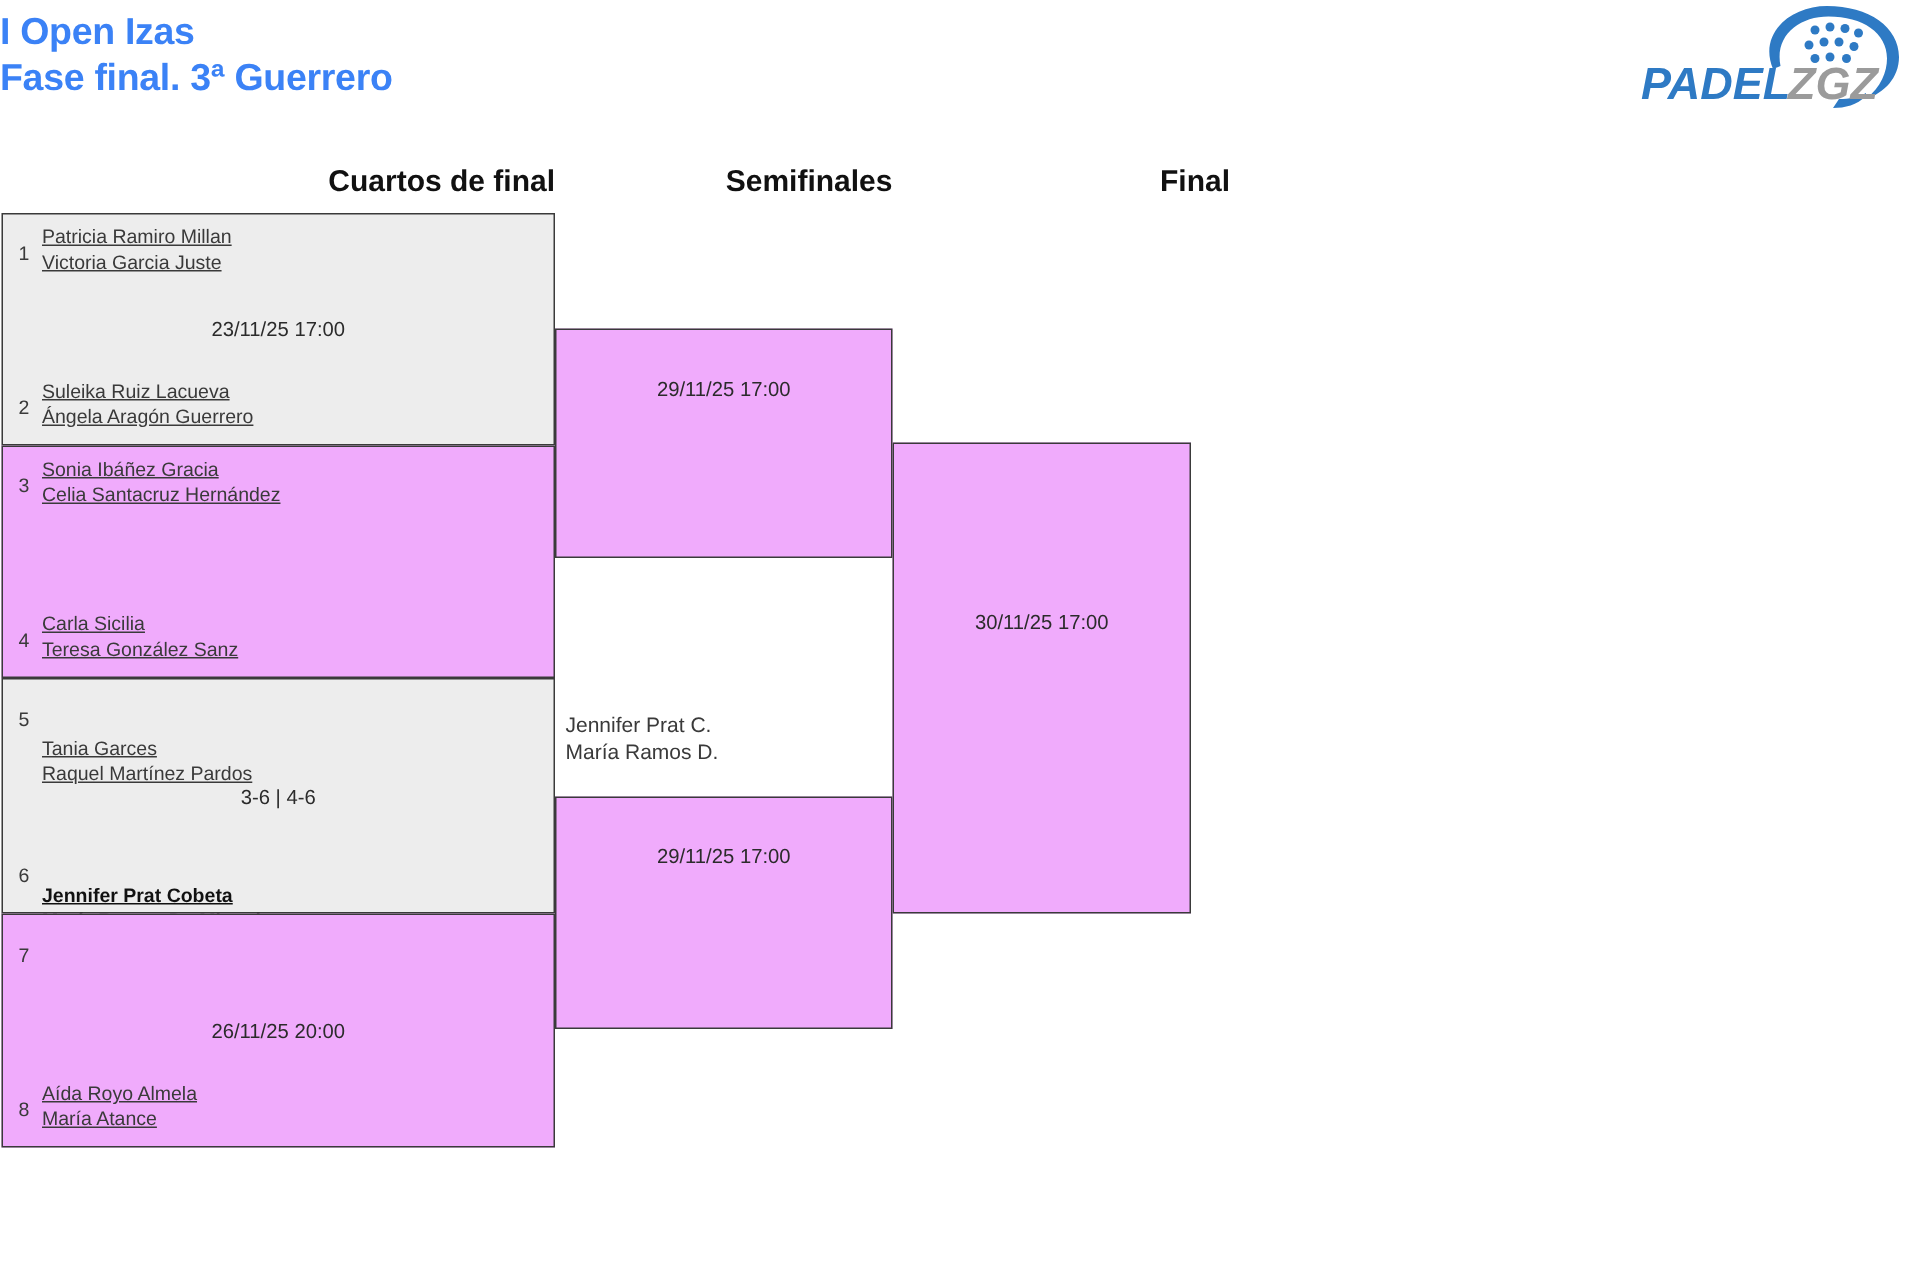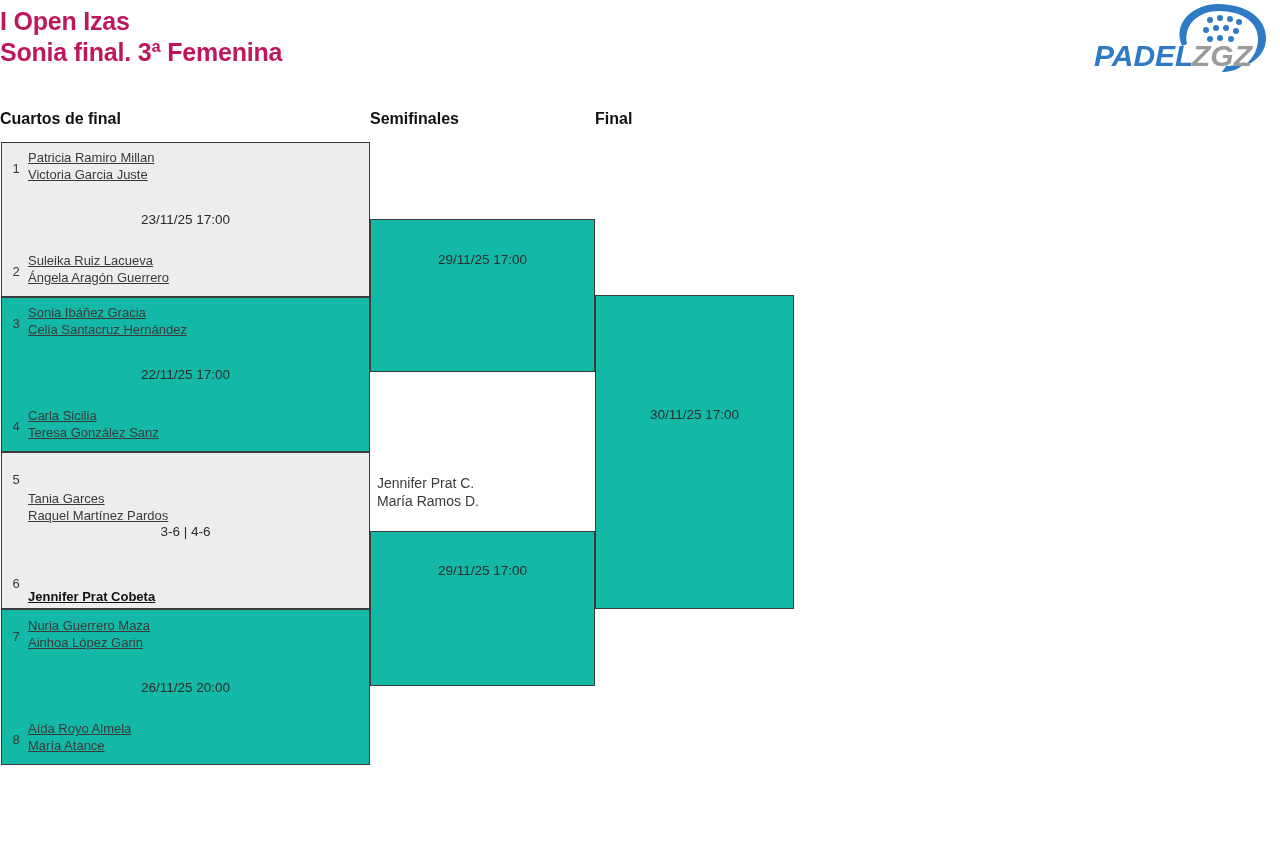--- a/index.html
+++ b/index.html
@@ -20,52 +20,52 @@
 
   
   .title-block {
     position: absolute;
     left: 0px; top: 6px;
     line-height: 1.22;
   }
   .title-line {
     font-size: 25px;
     font-weight: 700;
-    color: #be185d;
+    color: #3b82f6;
     letter-spacing: -0.2px;
     white-space: nowrap;
   }
 
   
   .logo {
     position: absolute;
     right: 2px; top: 0px;
     width: 192px; height: 74px;
   }
 
   
   .col-head {
     position: absolute;
-    font-size: 16px;
+    font-size: 20px;
     font-weight: 700;
     color: #111111;
     white-space: nowrap;
-    text-align: left;
+    text-align: right;
   }
   .col-head.qf   { left: 0px;   top: 110px; width: 370px; }
   .col-head.sf   { left: 370px; top: 110px; width: 225px; }
   .col-head.fin  { left: 595px; top: 110px; width: 225px; }
 
   
   .bracket { position: absolute; left: 0; top: 0; width: 1280px; height: 850px; }
 
   .match-box {
     position: absolute;
     border: 1px solid #3a3a3a;
-    background: #14b8a6;
+    background: #f0abfc;
   }
   .match-box.shaded { background: #ededed; }
 
   .seed {
     position: absolute;
     left: 6px;
     font-size: 13px;
     color: #3a3a3a;
     width: 16px;
     text-align: center;
@@ -106,21 +106,21 @@
     background: #3a3a3a;
   }
 </style>
 </head>
 <body>
 
 <div id="page">
 
   <div class="title-block">
     <div class="title-line">I Open Izas</div>
-    <div class="title-line">Sonia final. 3ª Femenina</div>
+    <div class="title-line">Fase final. 3ª Guerrero</div>
   </div>
 
   <div class="logo">
     <svg width="192" height="74" viewBox="0 0 192 74">
 
       <path d="M 96 46 C 86 22 108 4 132 4 C 160 4 180 18 180 38 C 180 52 170 62 158 66 C 168 58 172 48 172 39 C 172 22 156 11 133 11 C 113 11 97 24 101 44 Z" fill="#2e7ac4"></path>
 
       <path d="M 158 64 C 152 70 144 72 136 72 L 140 66 C 147 66 153 65 158 62 Z" fill="#2e7ac4"></path>
 
       <g fill="#2e7ac4">
@@ -162,21 +162,20 @@
         <div>Ángela Aragón Guerrero</div>
       </div>
     </div>
 
     <div class="match-box" style="left:1px; top:297px; width:369px; height:155px;">
       <span class="seed" style="top:18px;">3</span>
       <div class="team" style="top:7px;">
         <div>Sonia Ibáñez Gracia</div>
         <div>Celia Santacruz Hernández</div>
       </div>
-      <div class="meta" style="top:69px;">22/11/25 17:00</div>
       <span class="seed" style="top:121px;">4</span>
       <div class="team" style="top:110px;">
         <div>Carla Sicilia</div>
         <div>Teresa González Sanz</div>
       </div>
     </div>
 
     <div class="match-box shaded" style="left:1px; top:452px; width:369px; height:157px;">
       <span class="seed" style="top:19px;">5</span>
       <div class="team" style="top:8px;margin-top:30px;">
@@ -186,24 +185,20 @@
       <div class="meta" style="top:71px;">3-6 | 4-6</div>
       <span class="seed" style="top:123px;">6</span>
       <div class="team winner" style="top:112px;">
         <div>Jennifer Prat Cobeta</div>
         <div>María Ramos De Miguel</div>
       </div>
     </div>
 
     <div class="match-box" style="left:1px; top:609px; width:369px; height:156px;">
       <span class="seed" style="top:19px;">7</span>
-      <div class="team" style="top:8px;">
-        <div>Nuria Guerrero Maza</div>
-        <div>Ainhoa López Garin</div>
-      </div>
       <div class="meta" style="top:70px;">26/11/25 20:00</div>
       <span class="seed" style="top:122px;">8</span>
       <div class="team" style="top:111px;">
         <div>Aída Royo Almela</div>
         <div>María Atance</div>
       </div>
     </div>
 
     <div class="match-box" style="left:370px; top:219px; width:225px; height:153px;">
       <div class="meta" style="top:32px;">29/11/25 17:00</div>

